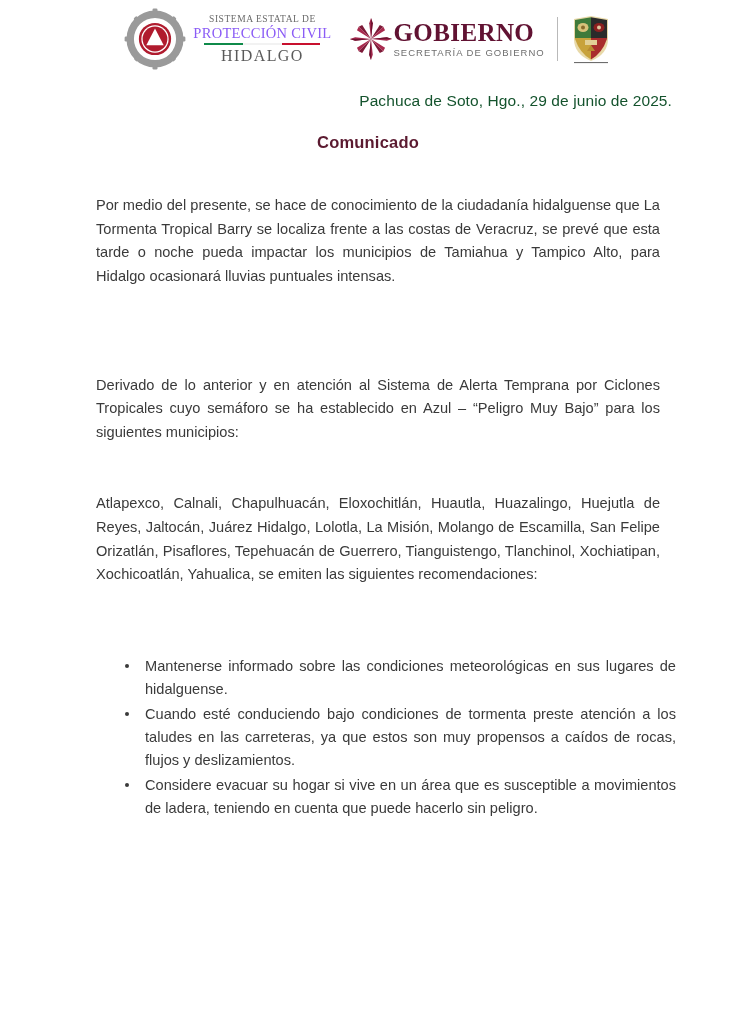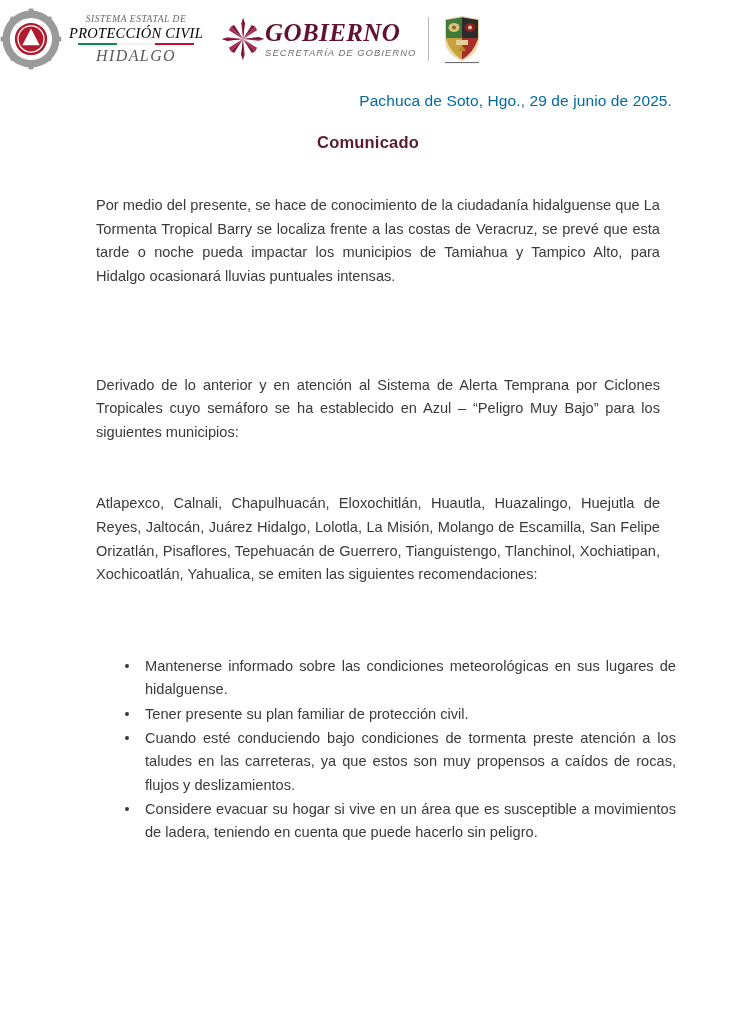--- a/index.html
+++ b/index.html
@@ -23,26 +23,25 @@
     height: 1024px;
     background: #ffffff;
     position: relative;
     box-sizing: border-box;
   }
 
   
   .header {
     display: flex;
     align-items: center;
-    justify-content: flex-start;
+    justify-content: center;
     gap: 0px;
     padding: 7px 0 6px 0;
     height: 76px;
     box-sizing: border-box;
-    font-style: italic;
   }
 
   
   .pc-block {
     display: flex;
     align-items: center;
     gap: 7px;
   }
   .pc-logo {
     width: 62px;
@@ -59,21 +58,21 @@
   }
   .pc-line1 {
     font-size: 9.5px;
     letter-spacing: 0.55px;
     color: #6a6a6a;
     white-space: nowrap;
   }
   .pc-line2 {
     font-size: 14.5px;
     letter-spacing: 0.3px;
-    color: #000000;
+    color: #8b5cf6;
     white-space: nowrap;
     margin-top: 1px;
   }
   .tricolor {
     display: flex;
     height: 2px;
     width: 116px;
     margin: 2px auto 2px auto;
   }
   .tricolor i { display: block; height: 2px; flex: 1 1 33.33%; }
@@ -124,21 +123,21 @@
     width: 42px;
     height: 50px;
     flex: 0 0 42px;
   }
 
   
   .date-line {
     text-align: right;
     padding: 16px 64px 0 0;
     font-size: 15.5px;
-    color: #0369a1;
+    color: #14532d;
     letter-spacing: 0.1px;
   }
   .doc-title {
     text-align: center;
     margin-top: 23px;
     font-size: 16.5px;
     font-weight: bold;
     color: #5b1a30;
     letter-spacing: 0.2px;
   }
@@ -291,19 +290,18 @@
     <p class="para">Derivado de lo anterior y en atención al Sistema de Alerta Temprana por Ciclones Tropicales cuyo semáforo se ha establecido en Azul – “Peligro Muy Bajo” para los siguientes municipios:</p>
 
     <div class="gap-md"></div>
 
     <p class="para">Atlapexco, Calnali, Chapulhuacán, Eloxochitlán, Huautla, Huazalingo, Huejutla de Reyes, Jaltocán, Juárez Hidalgo, Lolotla, La Misión, Molango de Escamilla, San Felipe Orizatlán, Pisaflores, Tepehuacán de Guerrero, Tianguistengo, Tlanchinol, Xochiatipan, Xochicoatlán, Yahualica, se emiten las siguientes recomendaciones:</p>
 
     <div class="gap-bullets"></div>
 
     <ul class="recs">
       <li>Mantenerse informado sobre las condiciones meteorológicas en sus lugares de hidalguense.</li>
-      <li>Tener presente su plan familiar de protección civil.</li>
       <li>Cuando esté conduciendo bajo condiciones de tormenta preste atención a los taludes en las carreteras, ya que estos son muy propensos a caídos de rocas, flujos y deslizamientos.</li>
       <li>Considere evacuar su hogar si vive en un área que es susceptible a movimientos de ladera, teniendo en cuenta que puede hacerlo sin peligro.</li>
     </ul>
 
   </div>
 </div>
 
 </body></html>

